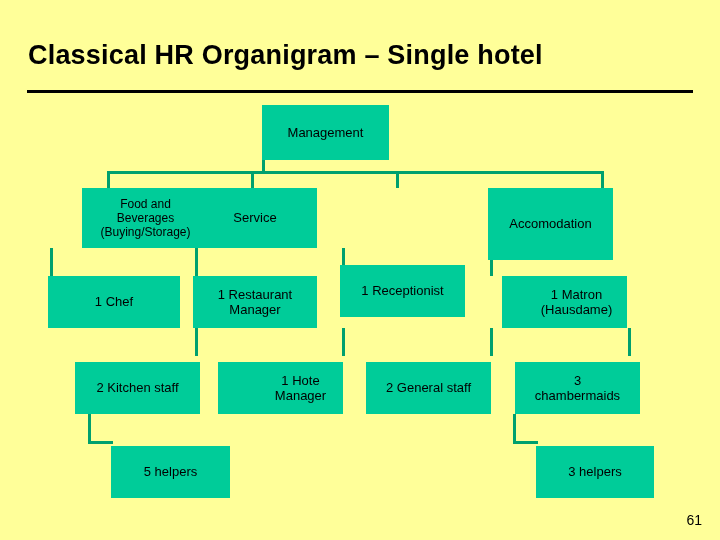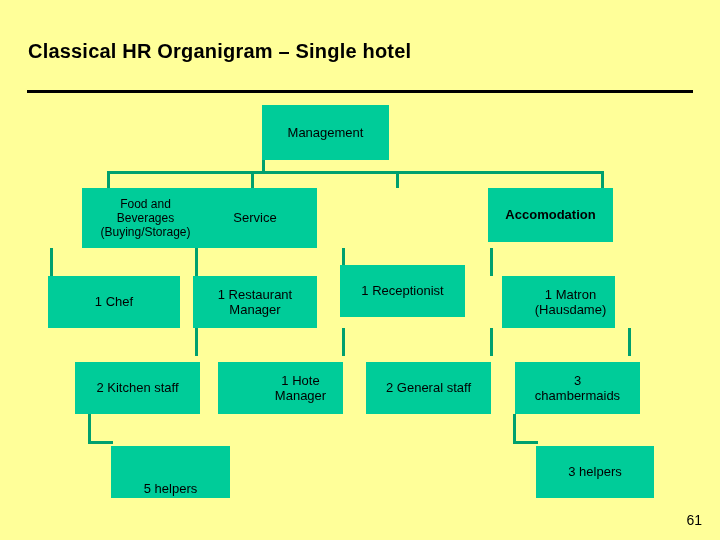--- a/index.html
+++ b/index.html
@@ -16,21 +16,21 @@
   }
   .slide {
     position: absolute;
     left: 0; top: 0;
     width: 720px; height: 540px;
   }
   .title {
     position: absolute;
     left: 28px;
     top: 40px;
-    font-size: 20px;
+    font-size: 27px;
     font-weight: bold;
     color: #000000;
     letter-spacing: 0.2px;
     white-space: nowrap;
   }
   .title-rule {
     position: absolute;
     left: 27px;
     top: 90px;
     width: 666px;
@@ -108,40 +108,40 @@
       <span>Beverages</span><br>
       <span>(Buying/Storage)</span>
     </span>
   </div>
 
   <div class="node" style="left:193px; top:188px; width:124px; height:60px;">
     <span>Service</span>
   </div>
 
 
-  <div class="node" style="left:488px; top:188px; width:125px; height:54px;font-weight:bold;">
+  <div class="node" style="left:488px; top:188px; width:125px; height:72px;">
     <span>Accomodation</span>
   </div>
 
   <div class="node" style="left:48px; top:276px; width:132px; height:52px;">
     <span>1 Chef</span>
   </div>
 
   <div class="node" style="left:193px; top:276px; width:124px; height:52px;">
     <span>
       <span>1 Restaurant</span><br>
       <span>Manager</span>
     </span>
   </div>
 
   <div class="node" style="left:340px; top:265px; width:125px; height:52px;">
     <span>1 Receptionist</span>
   </div>
 
-  <div class="node" style="left:502px; top:276px; width:113px; height:52px;padding-left:28px;">
+  <div class="node" style="left:502px; top:276px; width:125px; height:52px;padding-left:28px;">
     <span>
       <span>1 Matron</span><br>
       <span>(Hausdame)</span>
     </span>
   </div>
 
   <div class="node" style="left:75px; top:362px; width:125px; height:52px;">
     <span>2 Kitchen staff</span>
   </div>
 
@@ -153,21 +153,21 @@
     <span>2 General staff</span>
   </div>
 
   <div class="node" style="left:515px; top:362px; width:125px; height:52px;">
     <span>
       <span>3</span><br>
       <span>chambermaids</span>
     </span>
   </div>
 
-  <div class="node" style="left:111px; top:446px; width:119px; height:52px;align-items:flex-end;">
+  <div class="node" style="left:111px; top:446px; width:119px; height:52px;">
     <span>5 helpers</span>
   </div>
 
   <div class="node" style="left:536px; top:446px; width:118px; height:52px;">
     <span>3 helpers</span>
   </div>
 
   <div class="page-number">61</div>
 
 </div>

